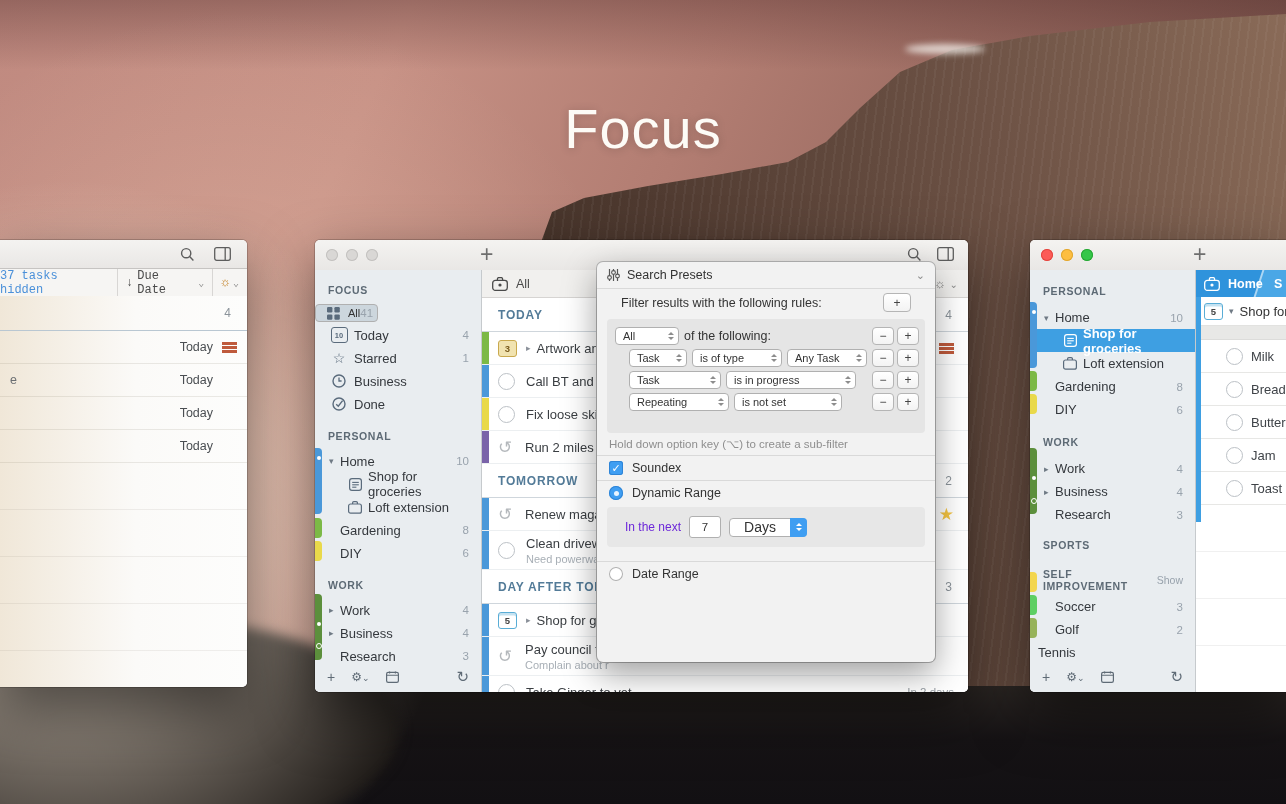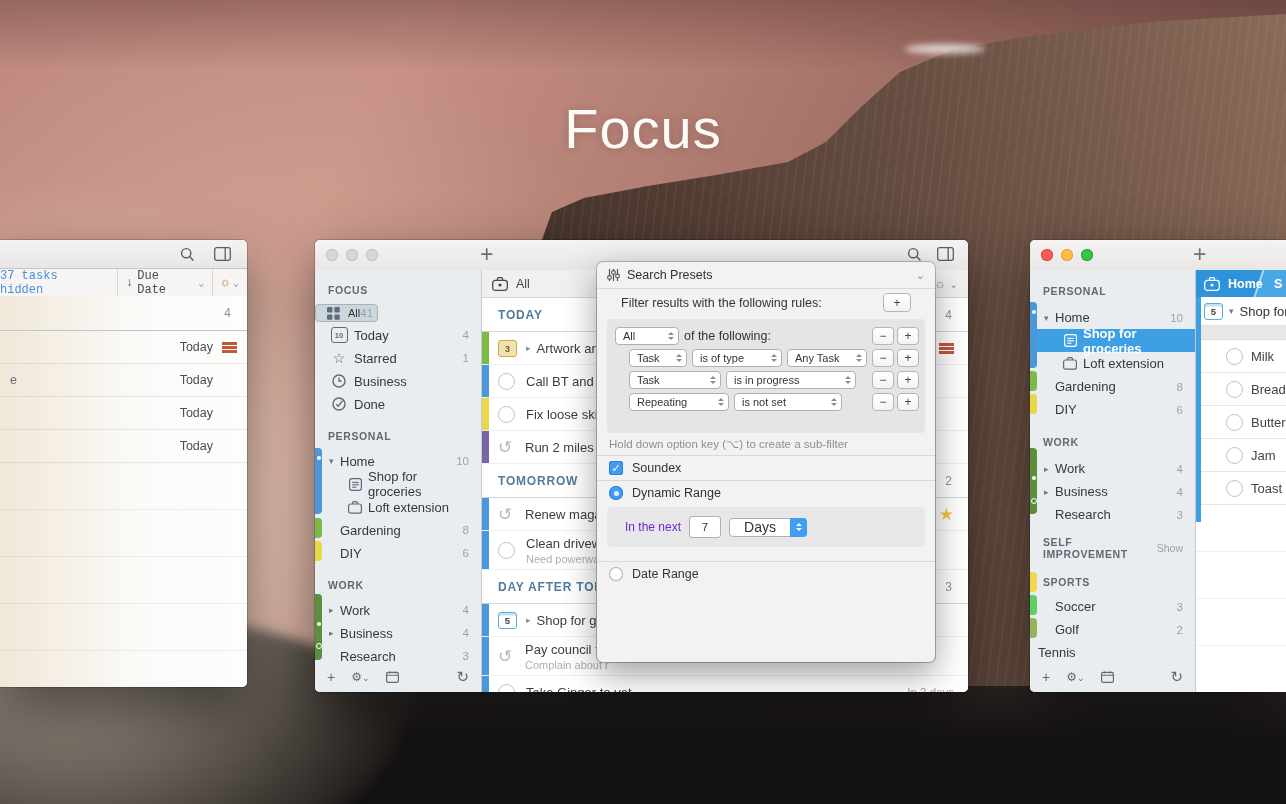--- a/index.html
+++ b/index.html
@@ -673,26 +673,26 @@
     <div class="sb-row">
       <span class="tri">▸</span>
       <span>Business</span>
       <span class="cnt">4</span>
     </div>
     <div class="sb-row" style="padding-left:25px">
       <span>Research</span>
       <span class="cnt">3</span>
     </div>
 
+    <div class="sb-h" style="height:26px">SPORTS</div>
+
     <div class="sb-h" style="height:31px">
       <span>SELF IMPROVEMENT</span>
       <span class="show">Show</span>
     </div>
-
-    <div class="sb-h" style="height:26px">SPORTS</div>
     <div class="sb-row" style="padding-left:25px">
       <span>Soccer</span>
       <span class="cnt">3</span>
     </div>
     <div class="sb-row" style="padding-left:25px">
       <span>Golf</span>
       <span class="cnt">2</span>
     </div>
     <div class="sb-row" style="padding-left:8px">
       <span>Tennis</span>

